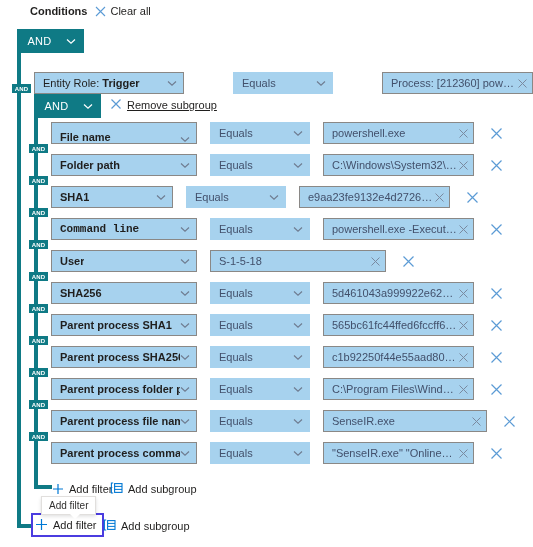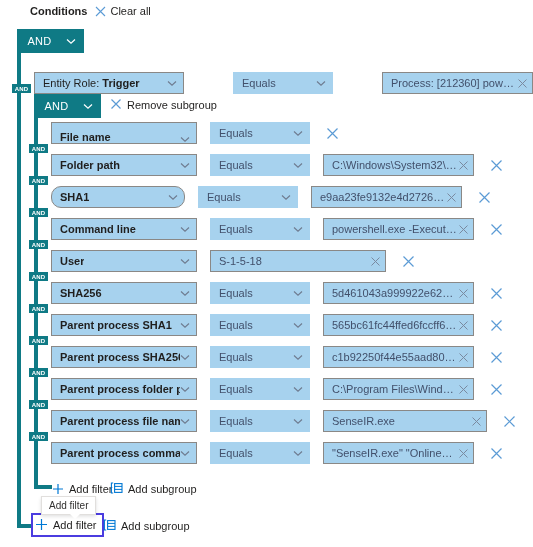--- a/index.html
+++ b/index.html
@@ -68,21 +68,21 @@
     letter-spacing: .2px;
     height: 9px;
     width: 19px;
     display: flex; align-items:center; justify-content:center;
     line-height: 1;
   }
 
   .remove-subgroup {
     position: absolute;
     display: flex; align-items: center; gap: 5px;
-    font-size: 11px; color: #201f1e; cursor: pointer;
+    font-size: 11px; color: #201f1e; cursor: pointer; text-decoration: underline;
   }
 
   
   .filter-row { position: absolute; height: 22px; display: flex; align-items: center; }
 
   .dd-field {
     background: #a7d2ee;
     border: 1px solid #8a8886;
     height: 22px;
     display: flex; align-items: center;
@@ -265,20 +265,28 @@
         </span>
       </div>
       <div class="dd-op" style="width:100px; margin-left:13px;">
         <span>Equals</span>
         <span class="chev-gray">
           <svg width="10" height="7" viewBox="0 0 10 7">
             <path d="M1 1.5 L5 5.2 L9 1.5" stroke="#6e7b8f" stroke-width="1.1" fill="none"></path>
           </svg>
         </span>
       </div>
+      <div class="val-field" style="width:151px; margin-left:13px;">
+        <span class="vtxt">powershell.exe</span>
+        <span class="x-gray">
+          <svg width="11" height="11" viewBox="0 0 11 11">
+            <path d="M1.5 1.5 L9.5 9.5 M9.5 1.5 L1.5 9.5" stroke="#7a8aa0" stroke-width="1" fill="none"></path>
+          </svg>
+        </span>
+      </div>
       <div class="row-remove" style="margin-left:16px;">
         <svg width="13" height="13" viewBox="0 0 13 13">
           <path d="M1.5 1.5 L11.5 11.5 M11.5 1.5 L1.5 11.5" stroke="#5b9bd5" stroke-width="1.2" fill="none"></path>
         </svg>
       </div>
     </div>
     <div class="and-badge" style="left: 29px; top: 144px;">AND</div>
     <div class="filter-row" style="left: 51px; top: 154px;">
       <div class="dd-field" style="width:146px;">
         <span class="lbl">Folder path</span>
@@ -305,21 +313,21 @@
         </span>
       </div>
       <div class="row-remove" style="margin-left:16px;">
         <svg width="13" height="13" viewBox="0 0 13 13">
           <path d="M1.5 1.5 L11.5 11.5 M11.5 1.5 L1.5 11.5" stroke="#5b9bd5" stroke-width="1.2" fill="none"></path>
         </svg>
       </div>
     </div>
     <div class="and-badge" style="left: 29px; top: 176px;">AND</div>
     <div class="filter-row" style="left: 51px; top: 186px;">
-      <div class="dd-field" style="width:134px;border-radius:10px;">
+      <div class="dd-field" style="width:122px;">
         <span class="lbl">SHA1</span>
         <span class="chev-gray">
           <svg width="10" height="7" viewBox="0 0 10 7">
             <path d="M1 1.5 L5 5.2 L9 1.5" stroke="#6e7b8f" stroke-width="1.1" fill="none"></path>
           </svg>
         </span>
       </div>
       <div class="dd-op" style="width:100px; margin-left:13px;">
         <span>Equals</span>
         <span class="chev-gray">
@@ -337,21 +345,21 @@
         </span>
       </div>
       <div class="row-remove" style="margin-left:16px;">
         <svg width="13" height="13" viewBox="0 0 13 13">
           <path d="M1.5 1.5 L11.5 11.5 M11.5 1.5 L1.5 11.5" stroke="#5b9bd5" stroke-width="1.2" fill="none"></path>
         </svg>
       </div>
     </div>
     <div class="and-badge" style="left: 29px; top: 208px;">AND</div>
     <div class="filter-row" style="left: 51px; top: 218px;">
-      <div class="dd-field" style="width:146px;">
+      <div class="dd-field" style="width:146px;font-family:Liberation Mono, monospace;">
         <span class="lbl">Command line</span>
         <span class="chev-gray">
           <svg width="10" height="7" viewBox="0 0 10 7">
             <path d="M1 1.5 L5 5.2 L9 1.5" stroke="#6e7b8f" stroke-width="1.1" fill="none"></path>
           </svg>
         </span>
       </div>
       <div class="dd-op" style="width:100px; margin-left:13px;">
         <span>Equals</span>
         <span class="chev-gray">

